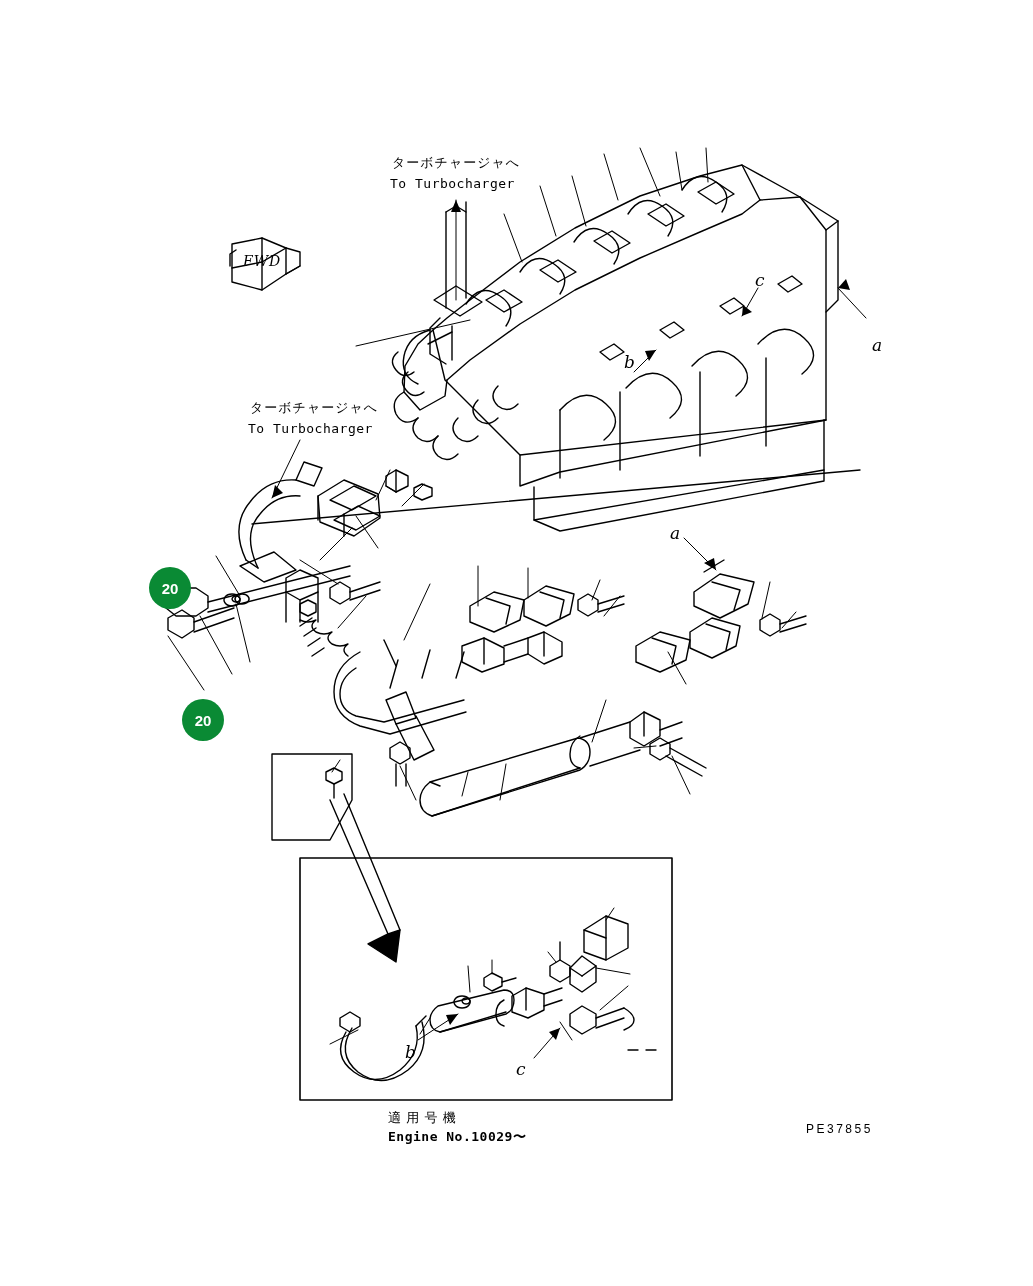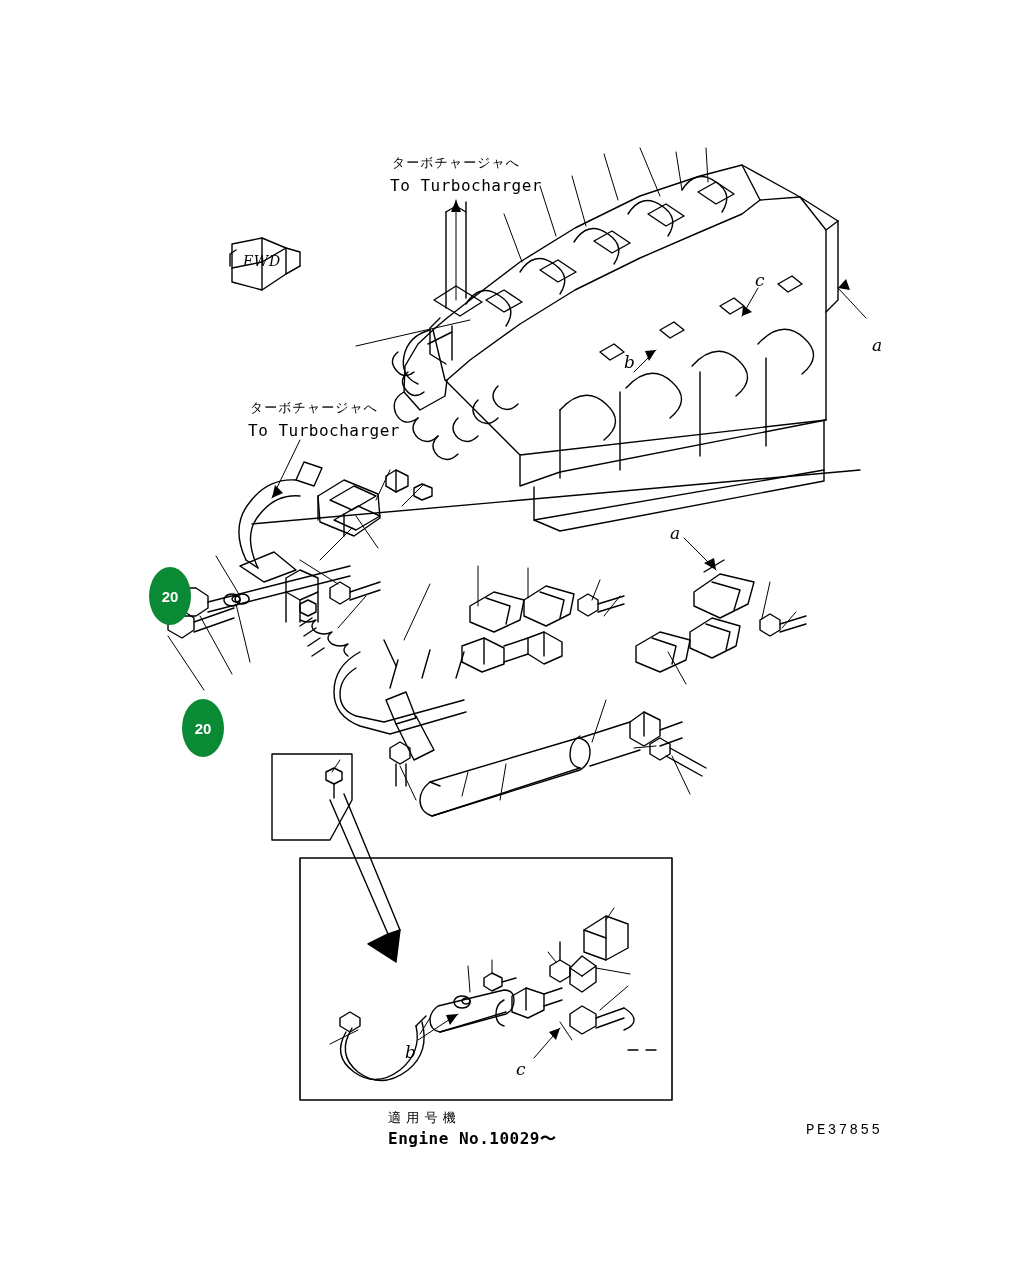--- a/index.html
+++ b/index.html
@@ -32,37 +32,37 @@
     white-space: pre;
     line-height: 1.25;
   }
   .jp {
     font-family: "DejaVu Sans", sans-serif;
     font-size: 13px;
     letter-spacing: 1px;
   }
   .en {
     font-family: "DejaVu Sans Mono", monospace;
-    font-size: 16px;
+    font-size: 13px;
     letter-spacing: 0.5px;
   }
   .callout {
     font-family: "DejaVu Serif", serif;
     font-style: italic;
     font-size: 17px;
   }
   .partcode {
-    font-family: Liberation Mono, monospace;
-    font-size: 14px;
+    font-family: Liberation Sans, sans-serif;
+    font-size: 12px;
     letter-spacing: 2.5px;
   }
   .badge {
     position: absolute;
     width: 40px;
-    height: 56px;
+    height: 40px;
     border-radius: 50%;
     background: #0a8a34;
     color: #ffffff;
     font-family: "Liberation Sans", sans-serif;
     font-size: 15px;
     font-weight: bold;
     display: flex;
     align-items: center;
     justify-content: center;
     box-shadow: 0 0 0 1px #0a8a34;

